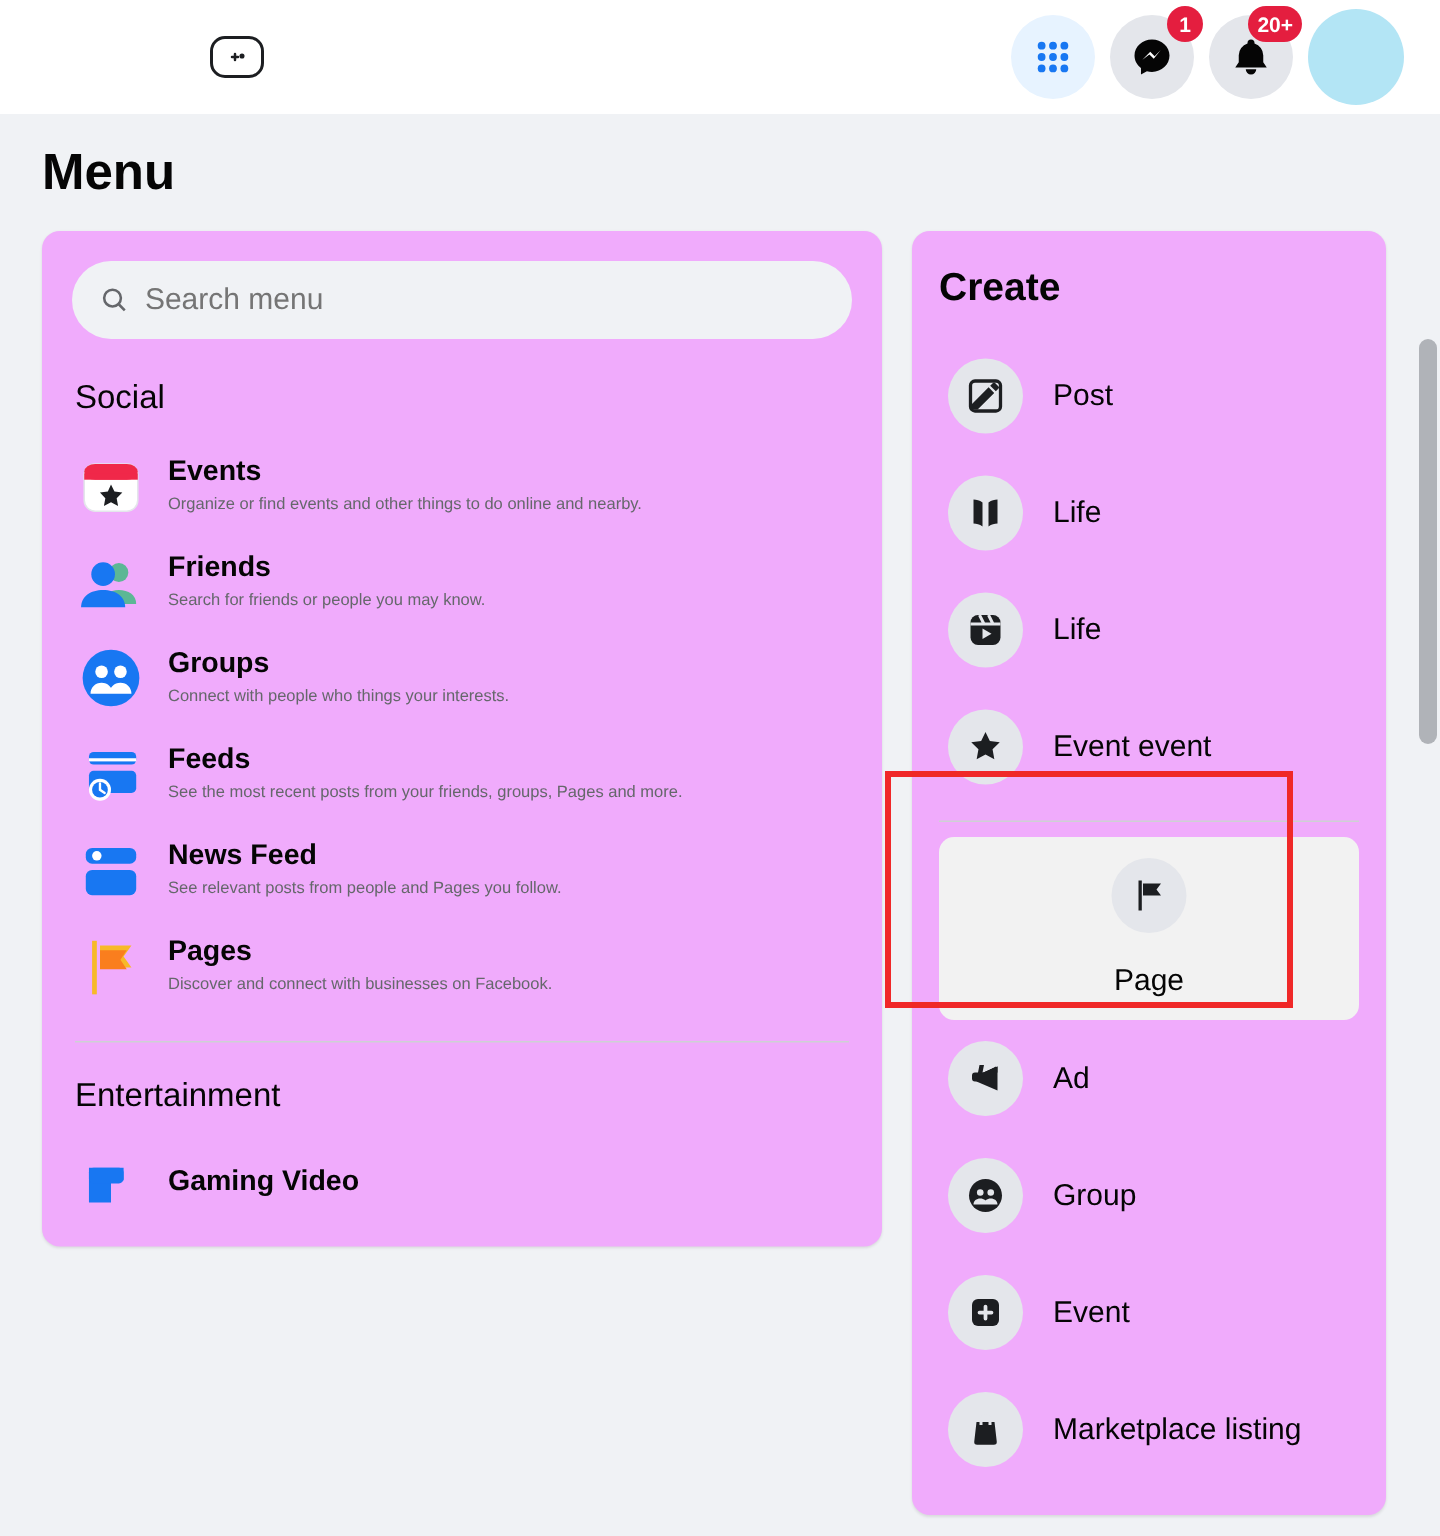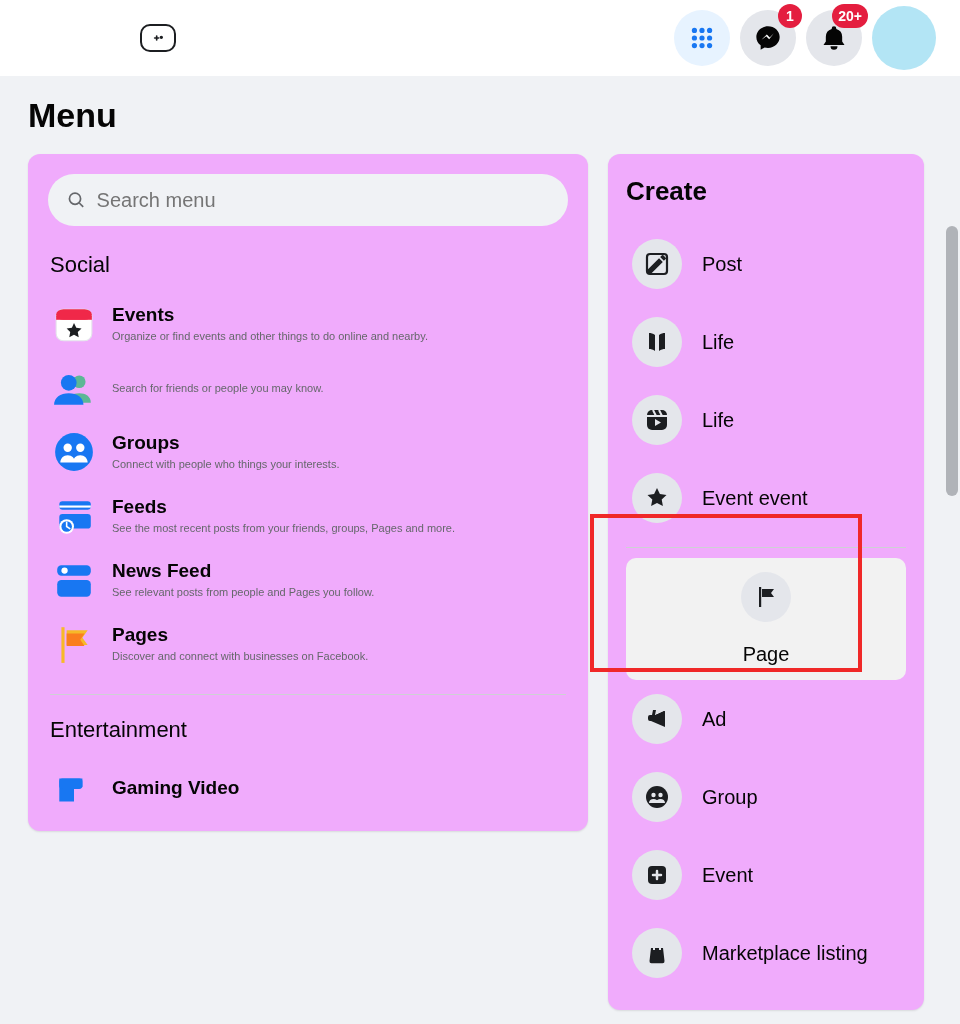--- a/index.html
+++ b/index.html
@@ -132,20 +132,21 @@
         <div class="menu-row">
           <div class="mi-icon">
             <svg width="42" height="42" viewBox="0 0 40 40">
                 <circle cx="25" cy="14" r="6" fill="#42b883" opacity=".85"></circle>
                 <path d="M14 34c0-6 5-9 11-9s11 3 11 9" fill="#42b883" opacity=".85"></path>
                 <circle cx="15" cy="15" r="7.5" fill="#1877f2"></circle>
                 <path d="M1 36c0-7 6-11 14-11s14 4 14 11" fill="#1877f2"></path>
               </svg>
           </div>
           <div class="mi-text">
+              <div class="mi-title">Friends</div>
               <div class="mi-desc">Search for friends or people you may know.</div>
             </div>
         </div>
 
         <div class="menu-row">
           <div class="mi-icon">
             <svg width="42" height="42" viewBox="0 0 40 40">
                 <circle cx="20" cy="20" r="18" fill="#1877f2"></circle>
                 <circle cx="14" cy="16" r="4" fill="#fff"></circle>
                 <circle cx="26" cy="16" r="4" fill="#fff"></circle>

